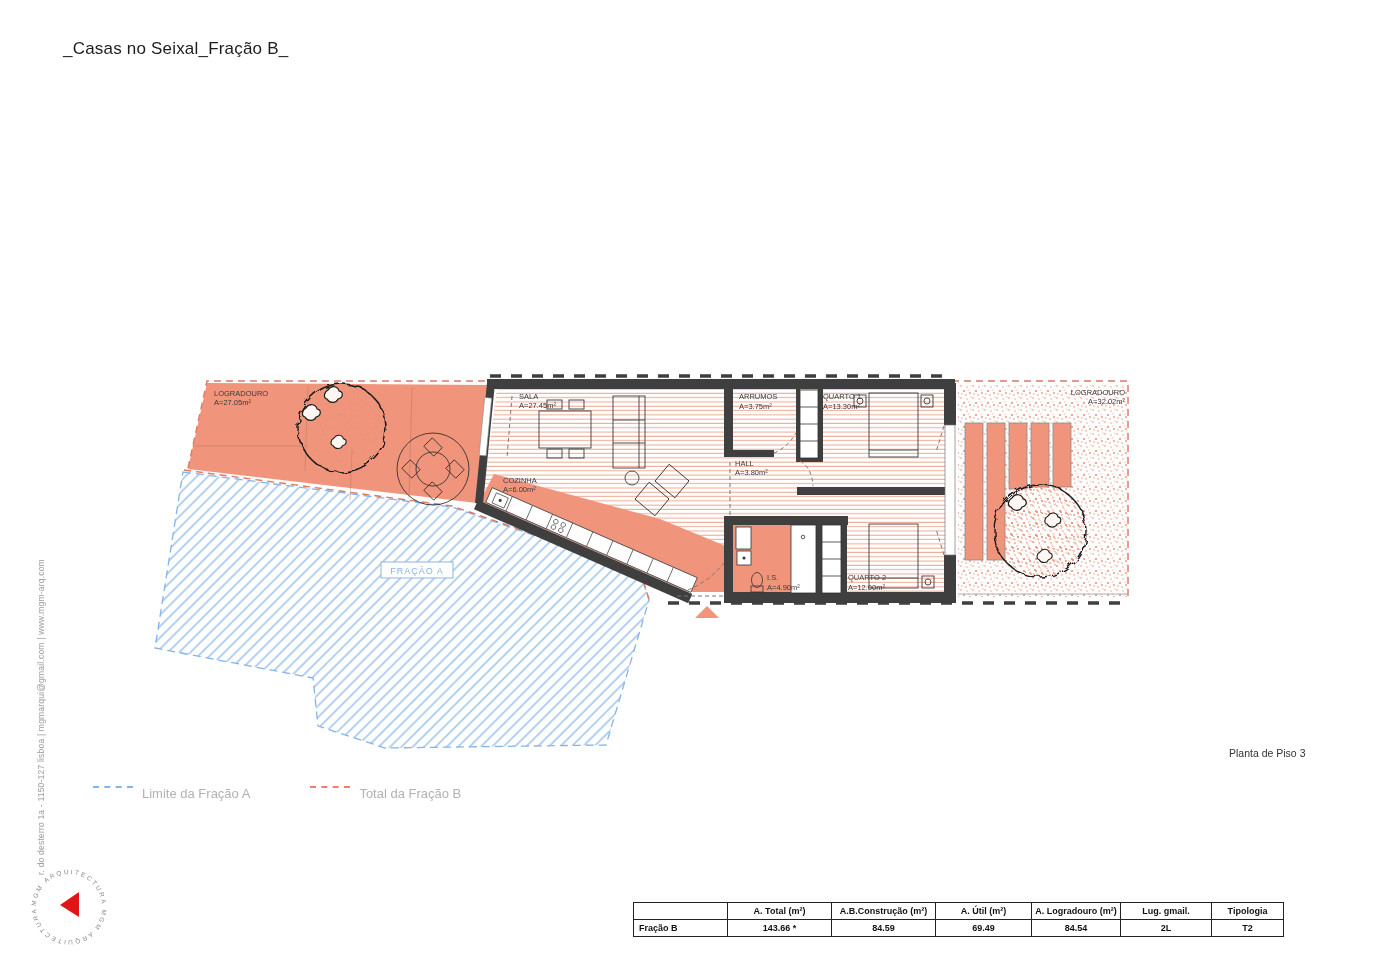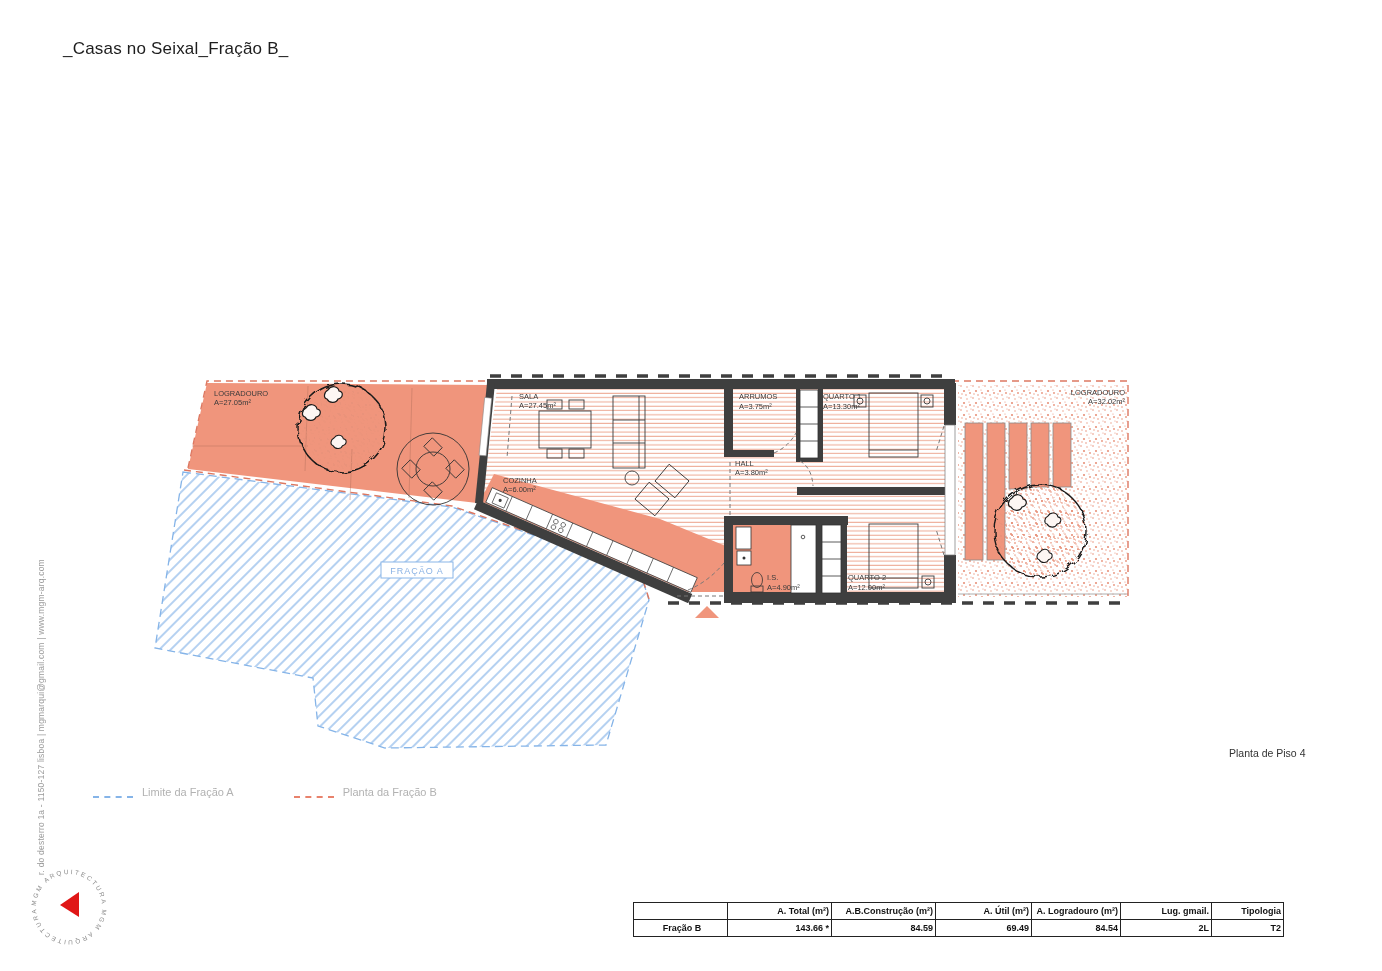--- a/index.html
+++ b/index.html
@@ -1,30 +1,30 @@
 <!DOCTYPE html>
 <html><head>
 <meta charset="utf-8">
 <style>
   html,body{margin:0;padding:0;background:#fff}
   .page{position:relative;width:1368px;height:971px;background:#fff;font-family:"Liberation Sans",sans-serif;overflow:hidden}
   .title{position:absolute;left:63px;top:39px;font-size:17px;color:#1d1d1d;letter-spacing:.2px}
   .contact{position:absolute;left:36px;top:875px;transform:rotate(-90deg);transform-origin:0 0;font-size:8.5px;color:#9b9b9b;white-space:nowrap;letter-spacing:.2px}
   .logo{position:absolute;left:28px;top:866px}
   .notes{position:absolute;left:93px;top:746px;font-size:9.5px;color:#b2b2b2;line-height:16px}
-  .legend{position:absolute;left:93px;top:786px;display:flex;align-items:flex-end;font-size:11px;color:#b2b2b2}
+  .legend{position:absolute;left:93px;top:786px;display:flex;align-items:flex-start;font-size:13px;color:#b2b2b2}
   .dash{width:40px;height:0;border-top:2px dashed #85b4e8;margin-right:9px}
   .dash.red{border-color:#e8826c}
   .leg-spacer{width:60px}
   .floorlabel{position:absolute;left:1229px;top:747px;font-size:10.5px;color:#333}
   table.areas{position:absolute;left:633px;top:902px;width:651px;border-collapse:collapse;table-layout:fixed;font-size:9px;color:#111;border:1.5px solid #111}
-  table.areas th,table.areas td{border:1px solid #222;height:16px;text-align:right;padding:0 2px;overflow:hidden;white-space:nowrap}
+  table.areas th,table.areas td{border:1px solid #222;height:16px;text-align:center;padding:0 2px;overflow:hidden;white-space:nowrap}
   table.areas th{font-weight:700}
   table.areas td{font-weight:700}
-  table.areas td:first-child{text-align:center;padding-left:5px;font-weight:700}
+  table.areas td:first-child{text-align:left;padding-left:5px;font-weight:700}
   svg text{font-family:"Liberation Sans",sans-serif}
 </style>
 </head>
 <body>
 
 <div class="page">
 
   <div class="title">_Casas no Seixal_Fração B_</div>
 
   <div class="contact">r. do desterro 1a - 1150-127 lisboa | mgmarqui@gmail.com | www.mgm-arq.com</div>
@@ -281,24 +281,24 @@
       <text x="1125" y="404" text-anchor="end">A=32.02m²</text>
     </g>
   </svg>
 
 
   <div class="legend">
     <span class="dash"></span>
     <span>Limite da Fração A</span>
     <span class="leg-spacer"></span>
     <span class="dash red"></span>
-    <span>Planta da Fração B</span>
+    <span>Total da Fração B</span>
   </div>
 
-  <div class="floorlabel">Planta de Piso 4</div>
+  <div class="floorlabel">Planta de Piso 3</div>
 
   <table class="areas">
     <colgroup>
       <col style="width:94px">
         <col style="width:104px">
         <col style="width:104px">
       <col style="width:96px">
         <col style="width:89px">
         <col style="width:91px">
         <col style="width:72px">

